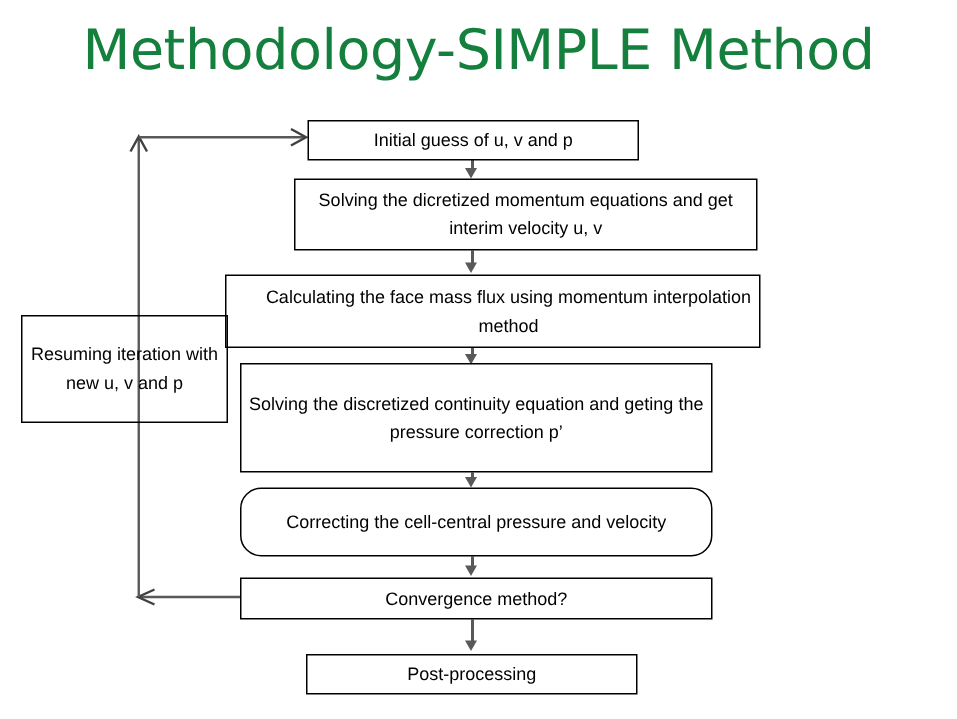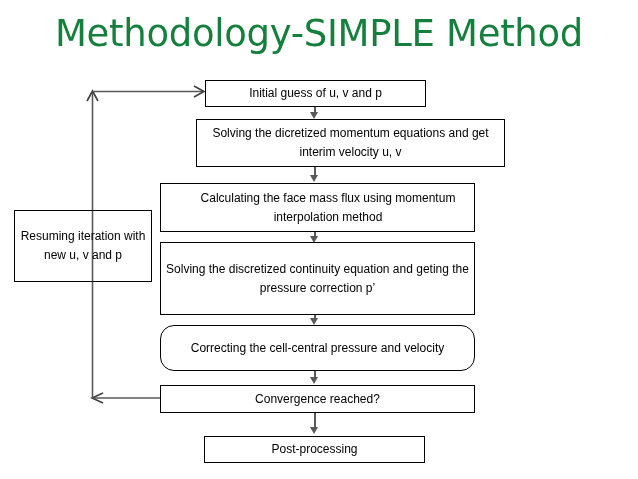--- a/index.html
+++ b/index.html
@@ -111,34 +111,34 @@
   </svg>
 
   <div class="node" style="left:205px; top:80px; width:221px; height:27px;">
     <span>Initial guess of u, v and p</span>
   </div>
 
   <div class="node" style="left:160px; top:119px; width:309px; height:48px;margin-left:36px;">
     <span>Solving the dicretized momentum equations and get interim velocity u, v</span>
   </div>
 
-  <div class="node" style="left:160px; top:183px; width:315px; height:49px;padding-left:25px;">
+  <div class="node" style="left:150px; top:183px; width:357px; height:49px;padding-left:25px;">
     <span>Calculating the face mass flux using momentum interpolation method</span>
   </div>
 
   <div class="node" style="left:160px; top:242px; width:315px; height:73px;text-align:center;">
     <span>Solving the discretized continuity equation and geting the pressure correction p’</span>
   </div>
 
   <div class="node" style="left:160px; top:325px; width:315px; height:46px;border-radius:14px;">
     <span>Correcting the cell-central pressure and velocity</span>
   </div>
 
   <div class="node" style="left:160px; top:385px; width:315px; height:28px;">
-    <span>Convergence reached?</span>
+    <span>Convergence method?</span>
   </div>
 
   <div class="node" style="left:204px; top:436px; width:221px; height:27px;">
     <span>Post-processing</span>
   </div>
 
   <div class="node" style="left:14px; top:210px; width:138px; height:72px;">
     <span>Resuming iteration with new u, v and p</span>
   </div>
 

